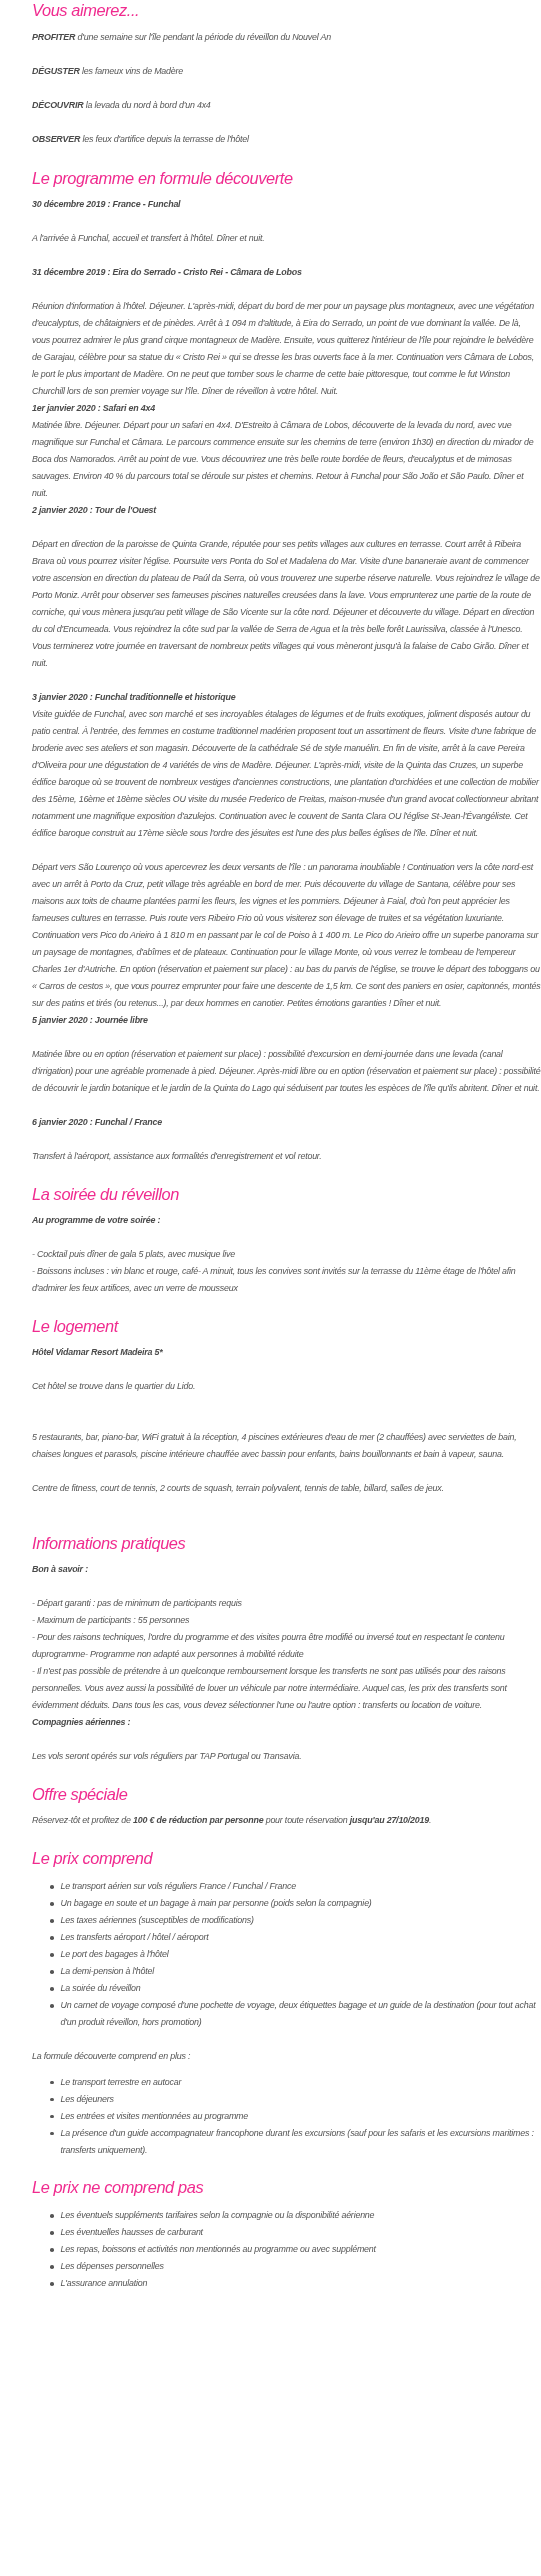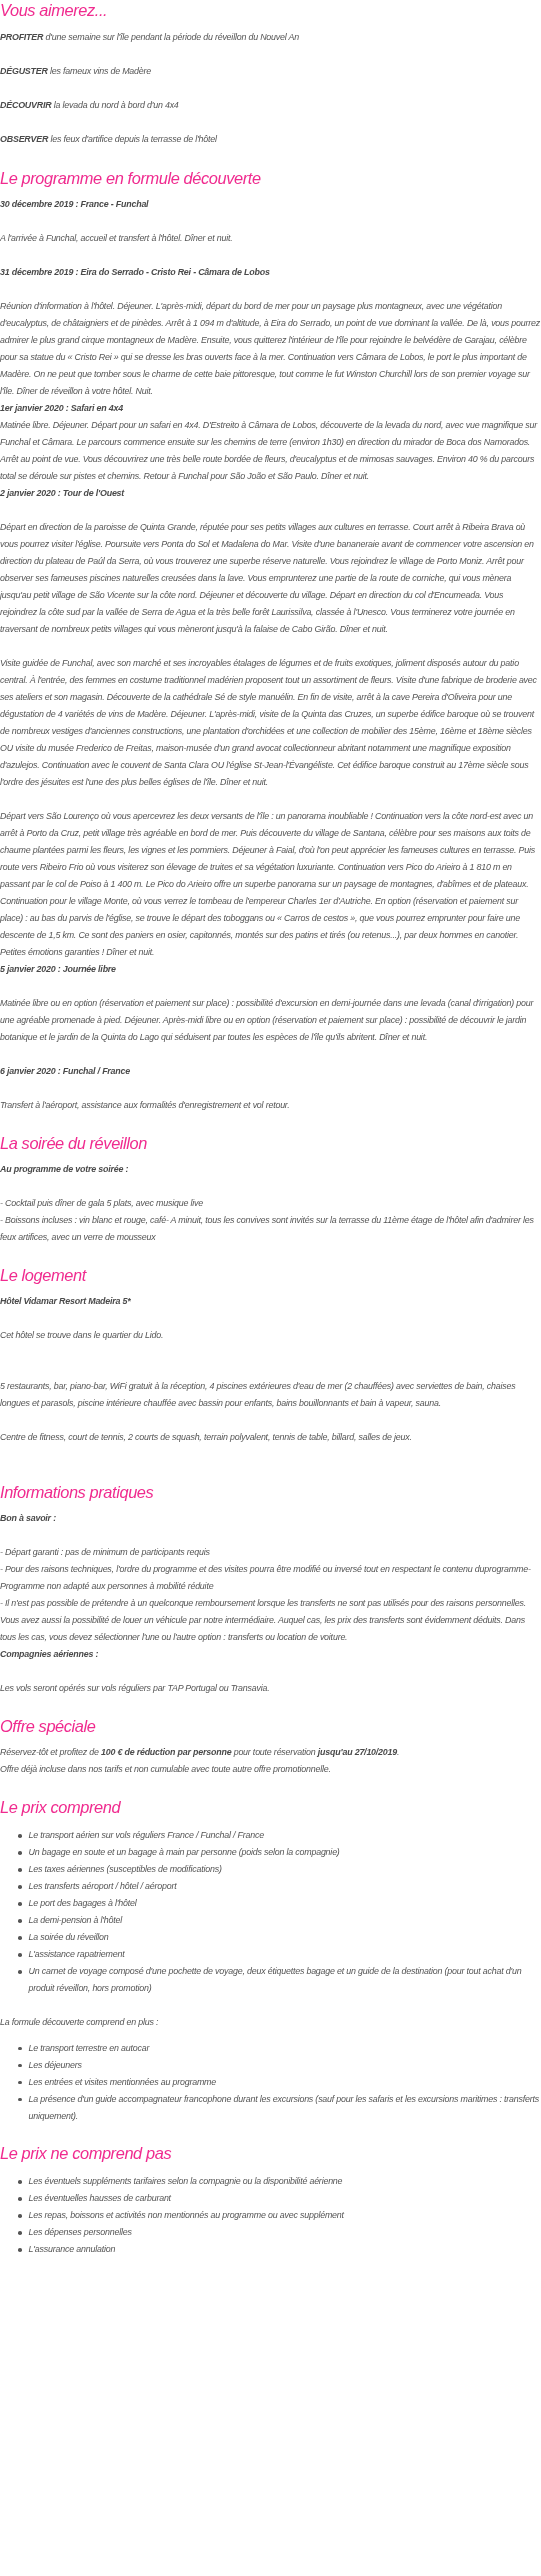--- a/index.html
+++ b/index.html
@@ -18,21 +18,21 @@
     font-style: italic;
     font-weight: normal;
     font-size: 16.4px;
     letter-spacing: -0.4px;
     line-height: 21.4px;
     margin: 0 0 7.1px 0;
   }
   p { margin: 0; }
   .gap-big { height: 17px; }
   b, .b { font-weight: bold; color: #4a4a4a; }
-  .sec { margin-bottom: 18.6px; }
+  .sec { margin-bottom: 18.6px; padding-left: 32px; }
   .love p { margin-bottom: 17px; }
   .love p:last-child { margin-bottom: 20px; }
   .day-title { font-weight: bold; color: #4a4a4a; }
   ul.bullets { margin: 8.6px 0 0 0; padding-left: 28.6px; list-style: none; }
   ul.bullets li { position: relative; }
   ul.bullets li::before {
     content: ""; position: absolute; left: -10.7px; top: 7.1px;
     width: 3.6px; height: 3.6px; border-radius: 50%; background: #555;
   }
 </style>
@@ -62,20 +62,21 @@
     <p>Réunion d'information à l'hôtel. Déjeuner. L'après-midi, départ du bord de mer pour un paysage plus montagneux, avec une végétation d'eucalyptus, de châtaigniers et de pinèdes. Arrêt à 1 094 m d'altitude, à Eira do Serrado, un point de vue dominant la vallée. De là, vous pourrez admirer le plus grand cirque montagneux de Madère. Ensuite, vous quitterez l'intérieur de l'île pour rejoindre le belvédère de Garajau, célèbre pour sa statue du « Cristo Rei » qui se dresse les bras ouverts face à la mer. Continuation vers Câmara de Lobos, le port le plus important de Madère. On ne peut que tomber sous le charme de cette baie pittoresque, tout comme le fut Winston Churchill lors de son premier voyage sur l'île. Dîner de réveillon à votre hôtel. Nuit.</p>
 
     <p class="day-title">1er janvier 2020 : Safari en 4x4</p>
     <p>Matinée libre. Déjeuner. Départ pour un safari en 4x4. D'Estreito à Câmara de Lobos, découverte de la levada du nord, avec vue magnifique sur Funchal et Câmara. Le parcours commence ensuite sur les chemins de terre (environ 1h30) en direction du mirador de Boca dos Namorados. Arrêt au point de vue. Vous découvrirez une très belle route bordée de fleurs, d'eucalyptus et de mimosas sauvages. Environ 40 % du parcours total se déroule sur pistes et chemins. Retour à Funchal pour São João et São Paulo. Dîner et nuit.</p>
 
     <p class="day-title">2 janvier 2020 : Tour de l'Ouest</p>
     <div class="gap-big"></div>
     <p>Départ en direction de la paroisse de Quinta Grande, réputée pour ses petits villages aux cultures en terrasse. Court arrêt à Ribeira Brava où vous pourrez visiter l'église. Poursuite vers Ponta do Sol et Madalena do Mar. Visite d'une bananeraie avant de commencer votre ascension en direction du plateau de Paúl da Serra, où vous trouverez une superbe réserve naturelle. Vous rejoindrez le village de Porto Moniz. Arrêt pour observer ses fameuses piscines naturelles creusées dans la lave. Vous emprunterez une partie de la route de corniche, qui vous mènera jusqu'au petit village de São Vicente sur la côte nord. Déjeuner et découverte du village. Départ en direction du col d'Encumeada. Vous rejoindrez la côte sud par la vallée de Serra de Agua et la très belle forêt Laurissilva, classée à l'Unesco. Vous terminerez votre journée en traversant de nombreux petits villages qui vous mèneront jusqu'à la falaise de Cabo Girão. Dîner et nuit.</p>
     <div class="gap-big"></div>
 
+    <p class="day-title">3 janvier 2020 : Funchal traditionnelle et historique</p>
     <p>Visite guidée de Funchal, avec son marché et ses incroyables étalages de légumes et de fruits exotiques, joliment disposés autour du patio central. À l'entrée, des femmes en costume traditionnel madérien proposent tout un assortiment de fleurs. Visite d'une fabrique de broderie avec ses ateliers et son magasin. Découverte de la cathédrale Sé de style manuélin. En fin de visite, arrêt à la cave Pereira d'Oliveira pour une dégustation de 4 variétés de vins de Madère. Déjeuner. L'après-midi, visite de la Quinta das Cruzes, un superbe édifice baroque où se trouvent de nombreux vestiges d'anciennes constructions, une plantation d'orchidées et une collection de mobilier des 15ème, 16ème et 18ème siècles OU visite du musée Frederico de Freitas, maison-musée d'un grand avocat collectionneur abritant notamment une magnifique exposition d'azulejos. Continuation avec le couvent de Santa Clara OU l'église St-Jean-l'Évangéliste. Cet édifice baroque construit au 17ème siècle sous l'ordre des jésuites est l'une des plus belles églises de l'île. Dîner et nuit.</p>
 
     <div class="gap-big"></div>
     <p>Départ vers São Lourenço où vous apercevrez les deux versants de l'île : un panorama inoubliable ! Continuation vers la côte nord-est avec un arrêt à Porto da Cruz, petit village très agréable en bord de mer. Puis découverte du village de Santana, célèbre pour ses maisons aux toits de chaume plantées parmi les fleurs, les vignes et les pommiers. Déjeuner à Faial, d'où l'on peut apprécier les fameuses cultures en terrasse. Puis route vers Ribeiro Frio où vous visiterez son élevage de truites et sa végétation luxuriante. Continuation vers Pico do Arieiro à 1 810 m en passant par le col de Poiso à 1 400 m. Le Pico do Arieiro offre un superbe panorama sur un paysage de montagnes, d'abîmes et de plateaux. Continuation pour le village Monte, où vous verrez le tombeau de l'empereur Charles 1er d'Autriche. En option (réservation et paiement sur place) : au bas du parvis de l'église, se trouve le départ des toboggans ou « Carros de cestos », que vous pourrez emprunter pour faire une descente de 1,5 km. Ce sont des paniers en osier, capitonnés, montés sur des patins et tirés (ou retenus...), par deux hommes en canotier. Petites émotions garanties ! Dîner et nuit.</p>
 
     <p class="day-title">5 janvier 2020 : Journée libre</p>
     <div class="gap-big"></div>
     <p>Matinée libre ou en option (réservation et paiement sur place) : possibilité d'excursion en demi-journée dans une levada (canal d'irrigation) pour une agréable promenade à pied. Déjeuner. Après-midi libre ou en option (réservation et paiement sur place) : possibilité de découvrir le jardin botanique et le jardin de la Quinta do Lago qui séduisent par toutes les espèces de l'île qu'ils abritent. Dîner et nuit.</p>
     <div class="gap-big"></div>
 
@@ -103,44 +104,43 @@
     <div class="gap-big"></div>
     <p>Centre de fitness, court de tennis, 2 courts de squash, terrain polyvalent, tennis de table, billard, salles de jeux.</p>
     <div class="gap-big"></div>
   </section>
 
   <section class="sec">
     <h2>Informations pratiques</h2>
     <p class="b">Bon à savoir :</p>
     <div class="gap-big"></div>
     <p>- Départ garanti : pas de minimum de participants requis</p>
+    <p>- Maximum de participants : 55 personnes</p>
     <p>- Pour des raisons techniques, l'ordre du programme et des visites pourra être modifié ou inversé tout en respectant le contenu duprogramme- Programme non adapté aux personnes à mobilité réduite</p>
     <p>- Il n'est pas possible de prétendre à un quelconque remboursement lorsque les transferts ne sont pas utilisés pour des raisons personnelles. Vous avez aussi la possibilité de louer un véhicule par notre intermédiaire. Auquel cas, les prix des transferts sont évidemment déduits. Dans tous les cas, vous devez sélectionner l'une ou l'autre option : transferts ou location de voiture.</p>
     <p class="b">Compagnies aériennes :</p>
     <div class="gap-big"></div>
     <p>Les vols seront opérés sur vols réguliers par TAP Portugal ou Transavia.</p>
   </section>
 
   <section class="sec">
     <h2>Offre spéciale</h2>
     <p><span>Réservez-tôt et profitez de </span><span class="b">100 € de réduction par personne</span><span> pour toute réservation </span><span class="b">jusqu'au 27/10/2019</span><span>.</span></p>
-    <p>Offre déjà incluse dans nos tarifs et non cumulable avec toute autre offre promotionnelle.</p>
   </section>
 
   <section class="sec">
     <h2>Le prix comprend</h2>
     <ul class="bullets">
       <li>Le transport aérien sur vols réguliers France / Funchal / France</li>
       <li>Un bagage en soute et un bagage à main par personne (poids selon la compagnie)</li>
       <li>Les taxes aériennes (susceptibles de modifications)</li>
       <li>Les transferts aéroport / hôtel / aéroport</li>
       <li>Le port des bagages à l'hôtel</li>
       <li>La demi-pension à l'hôtel</li>
       <li>La soirée du réveillon</li>
-      <li>L'assistance rapatriement</li>
       <li>Un carnet de voyage composé d'une pochette de voyage, deux étiquettes bagage et un guide de la destination (pour tout achat d'un produit réveillon, hors promotion)</li>
     </ul>
     <div class="gap-big"></div>
     <p>La formule découverte comprend en plus :</p>
     <ul class="bullets">
       <li>Le transport terrestre en autocar</li>
       <li>Les déjeuners</li>
       <li>Les entrées et visites mentionnées au programme</li>
       <li>La présence d'un guide accompagnateur francophone durant les excursions (sauf pour les safaris et les excursions maritimes : transferts uniquement).</li>
     </ul>

